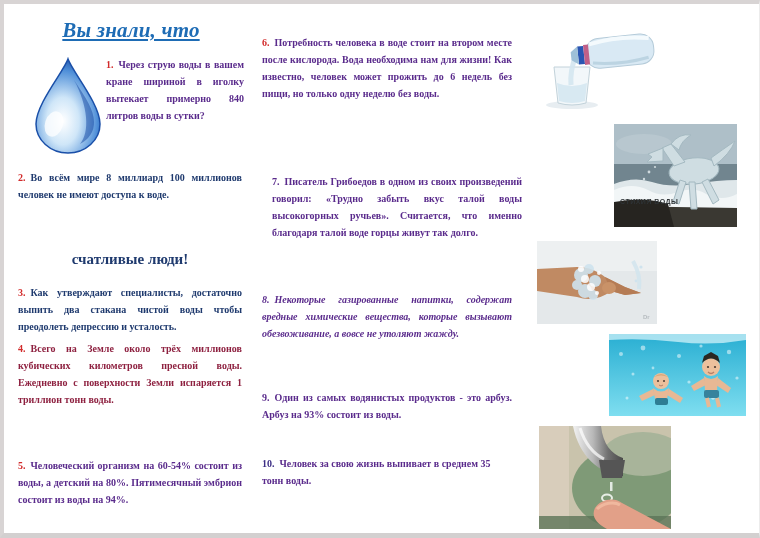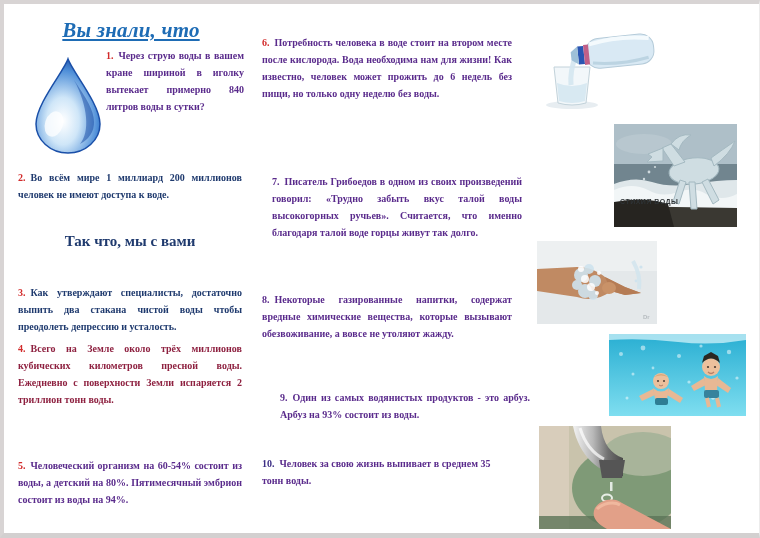--- a/index.html
+++ b/index.html
@@ -13,31 +13,31 @@
   .col1{position:absolute;left:14px;top:0;width:226px;}
   .col2{position:absolute;left:252px;top:0;width:256px;}
   .col3{position:absolute;left:520px;top:0;width:240px;height:538px;}
   h1.title{
     position:absolute;left:0;top:14px;width:100%;margin:0;text-align:center;
     font-size:21px;font-style:italic;text-decoration:underline;letter-spacing:.2px;
   }
   .fact{position:absolute;margin:0;font-size:10px;line-height:17px;text-align:justify;}
   .fact .num{padding-right:5px;}
   .drop-wrap{position:absolute;left:9px;top:53px;width:82px;height:97px;}
-  .f1{left:88px;top:43px;width:138px;}
+  .f1{left:88px;top:52px;width:138px;}
   .f2{left:0;top:165px;width:224px;}
   .interlude{position:absolute;left:0;top:228px;width:224px;margin:0;
     font-size:15px;line-height:18px;text-align:center;}
   .f3{left:0;top:280px;width:224px;}
   .f4{left:0;top:336px;width:224px;}
   .f5{left:0;top:453px;width:224px;}
   .f6{left:6px;top:30px;width:250px;}
   .f7{left:16px;top:169px;width:250px;}
-  .f8{left:6px;top:287px;width:250px;}
-  .f9{left:24px;top:385px;width:250px;}
+  .f8{left:6px;top:287px;width:250px;font-style:italic;}
+  .f9{left:6px;top:385px;width:250px;}
   .f10{left:6px;top:451px;width:250px;text-align:left;}
   .photo{position:absolute;overflow:hidden;}
   .photo svg{display:block;width:100%;height:100%;}
   .ph-bottle{left:18px;top:23px;width:115px;height:84px;}
   .ph-horse{left:90px;top:120px;width:123px;height:103px;}
   .ph-hand{left:13px;top:237px;width:120px;height:83px;}
   .ph-babies{left:85px;top:330px;width:137px;height:82px;}
   .ph-faucet{left:15px;top:422px;width:132px;height:103px;}
   .svg-caption{font-family:"Liberation Sans","DejaVu Sans",sans-serif;font-weight:bold;}
 </style>
@@ -63,33 +63,34 @@
         <path d="M47 23 C59 41 67 53 67 65 A26 24 0 0 1 53 87 C63 75 61 49 47 23 Z" fill="#1647a2" opacity="0.5"></path>
         <ellipse cx="27" cy="67" rx="9" ry="13" fill="#ffffff" opacity="0.75" transform="rotate(18 27 67)"></ellipse>
       </svg>
     </div>
 
     <p class="fact f1">
       <span class="num" style="color: rgb(210, 43, 43);">1.</span><span style="color: rgb(90, 43, 140);">Через струю воды в вашем кране шириной в иголку вытекает примерно 840 литров воды в сутки?</span>
     </p>
 
     <p class="fact f2">
-      <span class="num" style="color: rgb(210, 43, 43);">2.</span><span style="color: rgb(31, 58, 110);">Во всём мире 1 миллиард 200 миллионов человек не имеют доступа к воде.</span>
+      <span class="num" style="color: rgb(210, 43, 43);">2.</span><span style="color: rgb(31, 58, 110);">Во всём мире 8 миллиард 100 миллионов человек не имеют доступа к воде.</span>
     </p>
 
     <p class="interlude" style="color: rgb(31, 58, 110);">
-      <span>Так что, мы с вами</span><br>
+      <br>
+      <span>счатливые люди!</span>
     </p>
 
     <p class="fact f3">
       <span class="num" style="color: rgb(210, 43, 43);">3.</span><span style="color: rgb(31, 58, 110); font-family: Liberation Serif, serif;">Как утверждают специалисты, достаточно выпить два стакана чистой воды чтобы преодолеть депрессию и усталость.</span>
     </p>
 
     <p class="fact f4">
-      <span class="num" style="color: rgb(210, 43, 43);">4.</span><span style="color: rgb(142, 33, 64);">Всего на Земле около трёх миллионов кубических километров пресной воды. Ежедневно с поверхности Земли испаряется 2 триллион тонн воды.</span>
+      <span class="num" style="color: rgb(210, 43, 43);">4.</span><span style="color: rgb(142, 33, 64);">Всего на Земле около трёх миллионов кубических километров пресной воды. Ежедневно с поверхности Земли испаряется 1 триллион тонн воды.</span>
     </p>
 
     <p class="fact f5">
       <span class="num" style="color: rgb(210, 43, 43);">5.</span><span style="color: rgb(90, 43, 140);">Человеческий организм на 60-54% состоит из воды, а детский на 80%. Пятимесячный эмбрион состоит из воды на 94%.</span>
     </p>
   </div>
 
   <div class="col2">
     <p class="fact f6">
       <span class="num" style="color: rgb(210, 43, 43);">6.</span><span style="color: rgb(90, 43, 140);">Потребность человека в воде стоит на втором месте после кислорода. Вода необходима нам для жизни! Как известно, человек может прожить до 6 недель без пищи, но только одну неделю без воды.</span>

